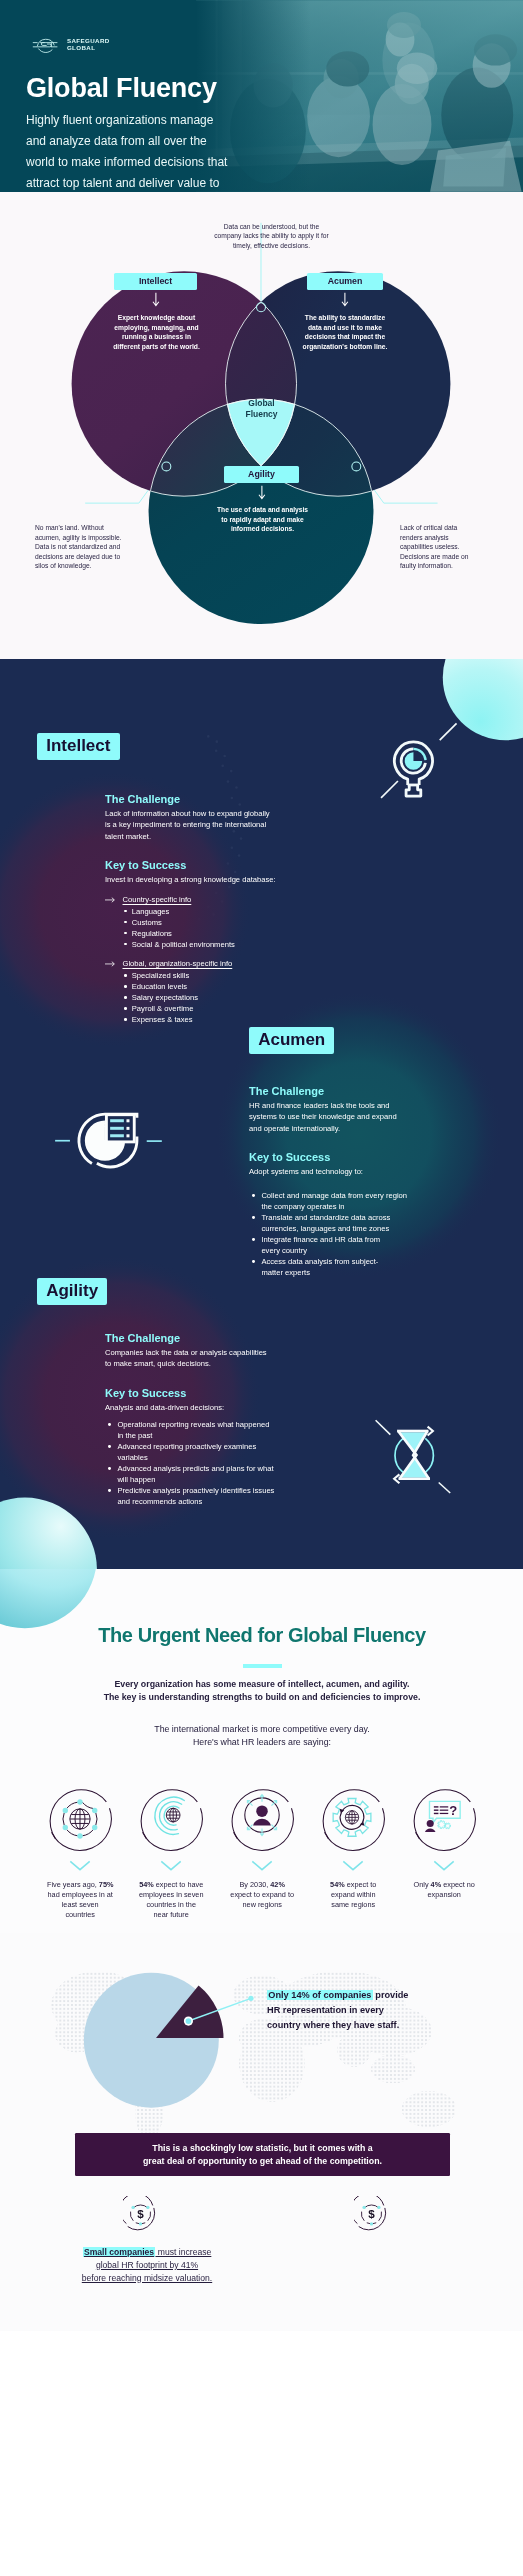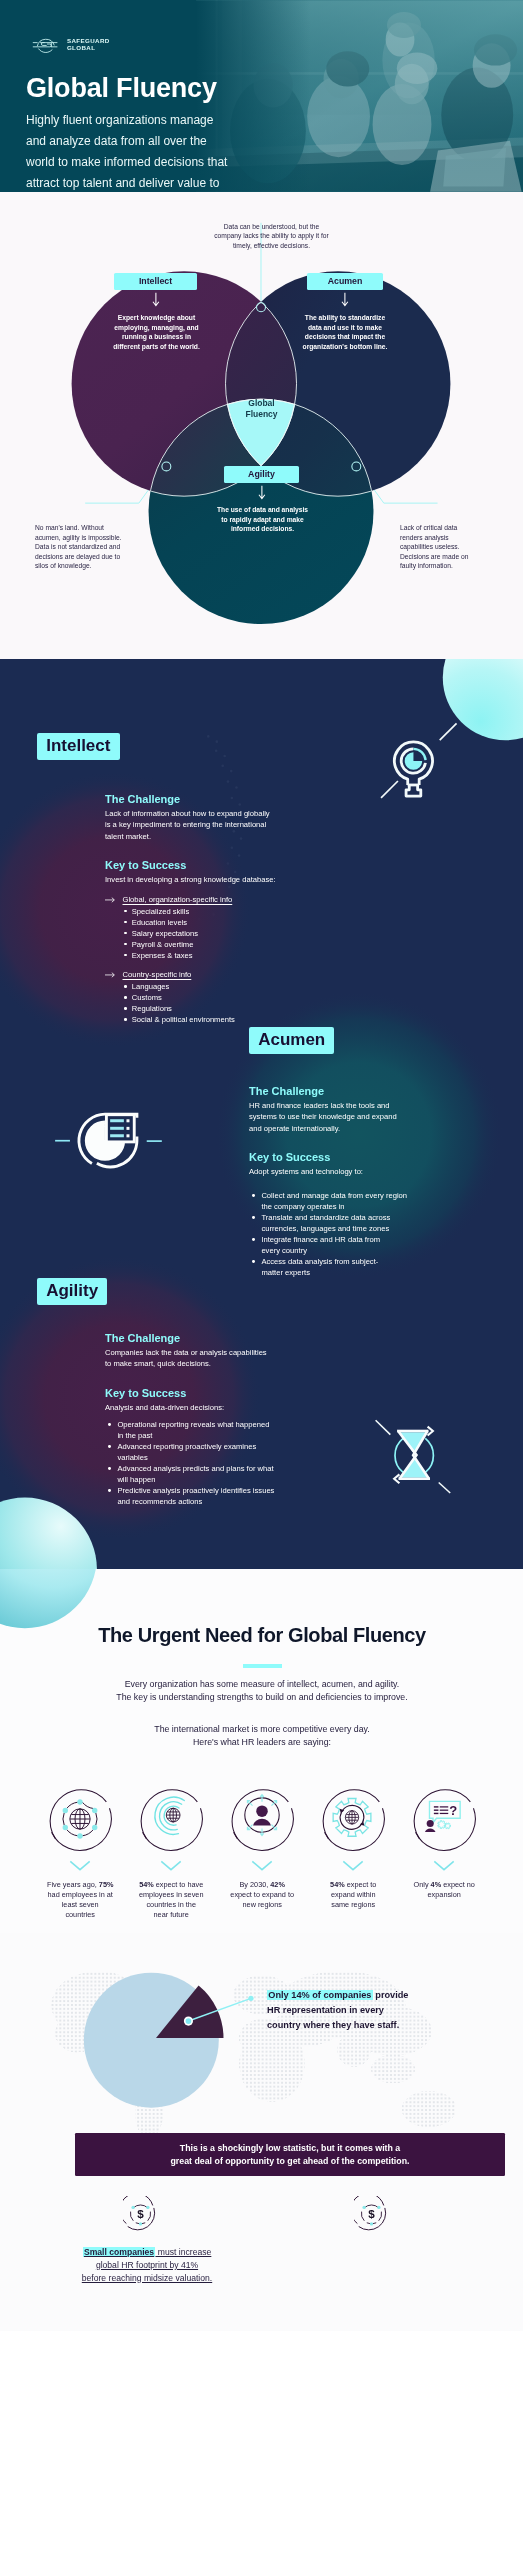--- a/index.html
+++ b/index.html
@@ -38,23 +38,23 @@
   .grp{margin-top:9.2px;}
   .grp .hd{display:flex;align-items:center;gap:6.5px;font-size:7.6px;line-height:10.5px;}
   .grp .hd span.u{text-decoration:underline;text-underline-offset:1.6px;}
   ul.b2{list-style:none;margin:0.7px 0 0 17px;}
   ul.b2 li{position:relative;padding-left:9.8px;font-size:7.6px;line-height:11px;}
   ul.b2 li:before{content:"";position:absolute;left:2px;top:4px;width:2.6px;height:2.6px;border-radius:50%;background:#fff;}
 
   
   .urgent{position:relative;background:#fdfdfd;overflow:hidden;height:364px;}
   .urgent > *:not(svg){position:relative;z-index:2;}
-  .urgent h2{text-align:center;font-size:20px;font-weight:700;color:#0f172a;padding-top:55px;letter-spacing:-0.4px;line-height:22px;}
+  .urgent h2{text-align:center;font-size:20px;font-weight:700;color:#0f766e;padding-top:55px;letter-spacing:-0.4px;line-height:22px;}
   .rule{width:39px;height:3.3px;background:#8ffbfb;margin:18.3px auto 0;border-radius:0;}
-  .urgent .lead{text-align:center;font-size:8.8px;line-height:13px;color:#27203f;margin:10.5px auto 0;width:393px;}
+  .urgent .lead{text-align:center;font-size:8.8px;line-height:13px;color:#27203f;margin:10.5px auto 0;width:393px;font-weight:bold;}
   .urgent .sub{text-align:center;font-size:8.8px;line-height:13px;color:#27203f;margin:19px auto 0;width:393px;}
   .stats{display:flex;justify-content:space-between;padding:0 46px;margin-top:36px;}
   .stat{width:68px;text-align:center;}
   .stat .cap{font-size:7.3px;line-height:10px;color:#241c3c;margin-top:9.2px;width:92px;margin-left:-11.8px;}
   .chevwrap{margin-top:5.2px;}
   .chev{margin:0 auto;display:block;}
 
   
   .piesec{position:relative;background:#fbfbfc;overflow:hidden;height:398px;}
   .piesec > *{z-index:3;}
@@ -379,49 +379,49 @@
       </g>
       <path d="M59 53.3 a18.7 18.7 0 1 0 18.4 21.6" fill="none" stroke="#f2f9fa" stroke-width="4.3"></path>
       <path d="M59 53.3 a18.7 18.7 0 0 1 18.6 17.4" fill="none" stroke="#8df4f6" stroke-width="3.6"></path>
       <path d="M59 72 L59 58.6 A13.4 13.4 0 1 0 72.4 72 Z" fill="#8df4f6"></path>
     </svg>
     <div class="pbody" data-name="pillar-body-intellect" style="left:105px;top:134px;width:223px;">
       <h3 data-name="challenge-heading-intellect">The Challenge</h3>
       <p data-name="challenge-text-intellect">Lack of information about how to expand globally<br>is a key impediment to entering the international<br>talent market.</p>
       <h3 class="k" data-name="key-heading-intellect">Key to Success</h3>
       <p data-name="key-intro-intellect">Invest in developing a strong knowledge database:</p>
+      <div class="grp" data-name="group-country-specific">
+        <div class="hd">
+            <svg width="11" height="5.9" viewBox="0 0 17 9" data-name="arrow-right-icon">
+              <path d="M0 4.5 H14 M10.5 1 L14.5 4.5 L10.5 8" fill="none" stroke="#ffffff" stroke-width="1.2"></path>
+            </svg>
+            <span class="u" data-name="group-label">Country-specific info</span>
+          </div>
+        <ul class="b2" data-name="group-items">
+          <li data-name="list-item">Languages</li>
+          <li data-name="list-item">Customs</li>
+          <li data-name="list-item">Regulations</li>
+          <li data-name="list-item">Social &amp; political environments</li>
+        </ul>
+      </div>
       <div class="grp" data-name="group-global-specific">
         <div class="hd">
             <svg width="11" height="5.9" viewBox="0 0 17 9" data-name="arrow-right-icon">
               <path d="M0 4.5 H14 M10.5 1 L14.5 4.5 L10.5 8" fill="none" stroke="#ffffff" stroke-width="1.2"></path>
             </svg>
             <span class="u" data-name="group-label">Global, organization-specific info</span>
           </div>
         <ul class="b2" data-name="group-items">
           <li data-name="list-item">Specialized skills</li>
           <li data-name="list-item">Education levels</li>
           <li data-name="list-item">Salary expectations</li>
           <li data-name="list-item">Payroll &amp; overtime</li>
           <li data-name="list-item">Expenses &amp; taxes</li>
         </ul>
       </div>
-      <div class="grp" data-name="group-country-specific">
-        <div class="hd">
-            <svg width="11" height="5.9" viewBox="0 0 17 9" data-name="arrow-right-icon">
-              <path d="M0 4.5 H14 M10.5 1 L14.5 4.5 L10.5 8" fill="none" stroke="#ffffff" stroke-width="1.2"></path>
-            </svg>
-            <span class="u" data-name="group-label">Country-specific info</span>
-          </div>
-        <ul class="b2" data-name="group-items">
-          <li data-name="list-item">Languages</li>
-          <li data-name="list-item">Customs</li>
-          <li data-name="list-item">Regulations</li>
-          <li data-name="list-item">Social &amp; political environments</li>
-        </ul>
-      </div>
     </div>
 
     <div class="ptitle" data-name="pillar-title-acumen" style="left:249px;top:368px;">Acumen</div>
     <svg style="position:absolute;left:51px;top:443px" width="115" height="79" viewBox="0 0 176 120" data-name="pie-list-icon">
       <g fill="none" stroke="#8fe8f5" stroke-width="2.6" stroke-linecap="butt">
         <path d="M6.3 58.8 H29"></path>
           <path d="M146.5 59.4 H169.6"></path>
       </g>
       <path d="M82.6 58.8 V28 A30.8 30.8 0 1 0 113.4 58.8 Z" fill="#fbfdfd"></path>
       <g fill="none" stroke="#fbfdfd" stroke-width="4.4" stroke-linejoin="miter" stroke-linecap="butt">
@@ -680,21 +680,21 @@
       <circle cx="231" cy="163.3" r="103" fill="#b9d7e8" data-name="pie-slice-other"></circle>
       <path d="M238.2 159.9 L341.2 159.9 A103 103 0 0 0 303.16 79.97 Z" fill="#3d1f3f" data-name="pie-slice-14"></path>
       <g data-name="pie-callout-connector">
         <path d="M287.7 134.1 L383.1 99.4" fill="none" stroke="#8ff0f4" stroke-width="2.2"></path>
         <circle cx="383.1" cy="99.4" r="4" fill="#8ff0f4"></circle>
         <circle cx="287.7" cy="134.1" r="7" fill="#ffffff"></circle>
         <circle cx="287.7" cy="134.1" r="4.4" fill="#7fe9f2"></circle>
       </g>
     </svg>
     <div class="callout" data-name="pie-callout-text"><span class="hl">Only 14% of companies</span> provide<br>HR representation in every<br>country where they have staff.</div>
-    <div class="banner" data-name="statistic-banner" style="left:75px;top:200px;width:430px;">This is a shockingly low statistic, but it comes with a<br>great deal of opportunity to get ahead of the competition.</div>
+    <div class="banner" data-name="statistic-banner" style="left:75px;top:200px;width:375px;">This is a shockingly low statistic, but it comes with a<br>great deal of opportunity to get ahead of the competition.</div>
 
     <svg style="position:absolute;left:123px;top:263px" width="35" height="35" viewBox="0 0 54 54" data-name="dollar-coin-icon">
       <g fill="none" stroke="#2b1232" stroke-width="1.5">
         <path d="M47.6 18.4 A26 26 0 0 1 7.3 47.1"></path>
         <path d="M5.2 42.5 A26 26 0 1 1 45.9 14.6"></path>
       </g>
       <g fill="none" stroke="#2b1232" stroke-width="1.4">
         <path d="M15.9 18.4 A15.8 15.8 0 0 1 38.1 18.4"></path>
         <path d="M42.3 24.1 A15.8 15.8 0 0 1 38.1 38.2"></path>
         <path d="M34.3 41.3 A15.8 15.8 0 0 1 19.7 41.3"></path>

